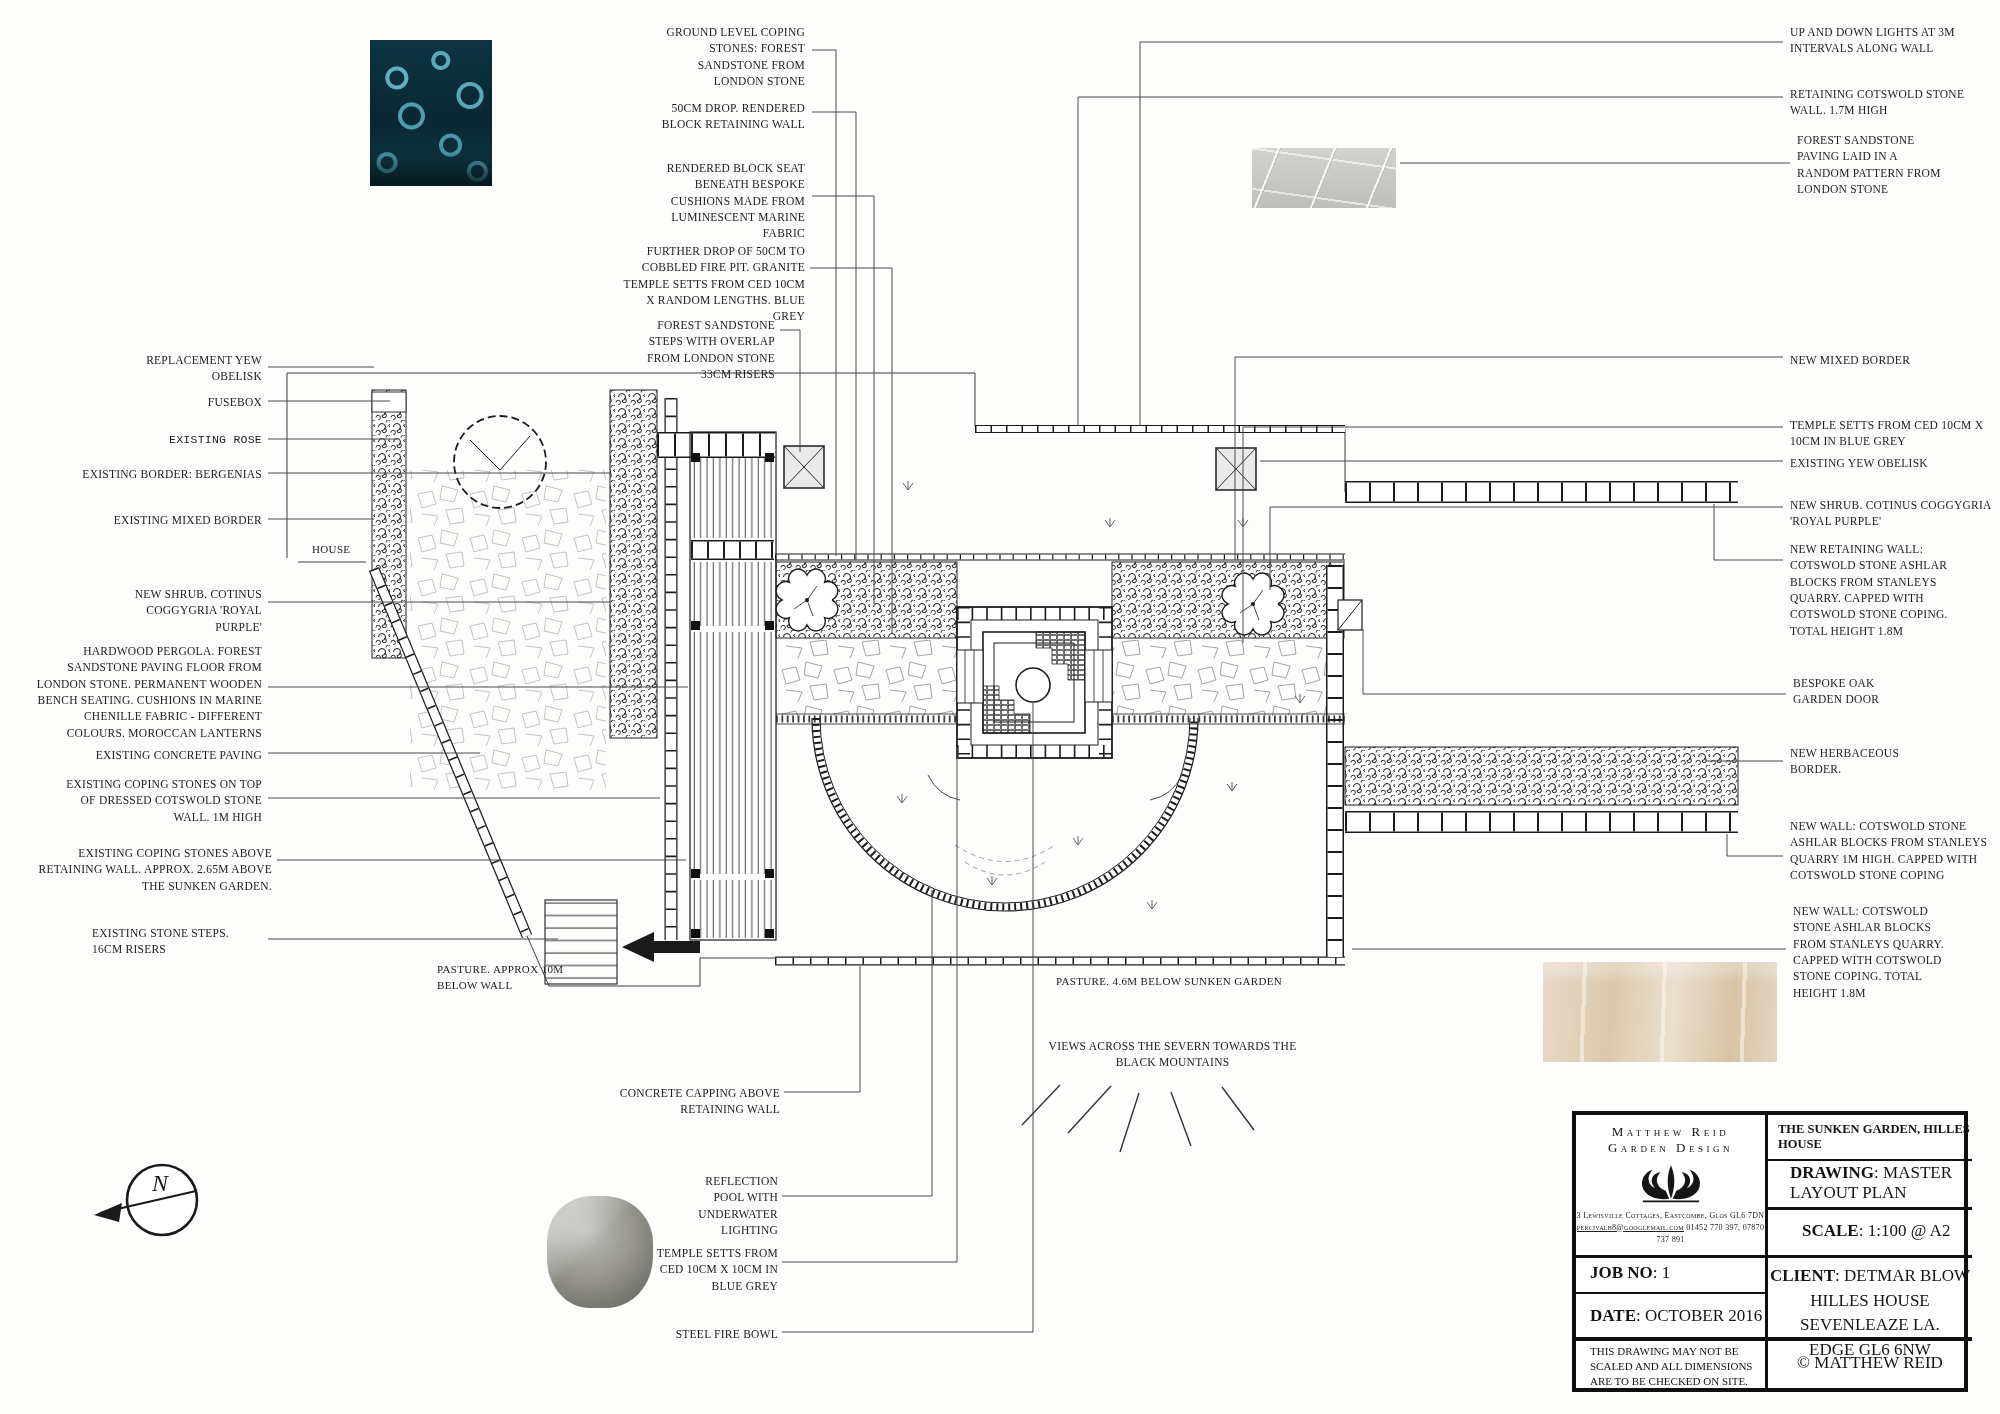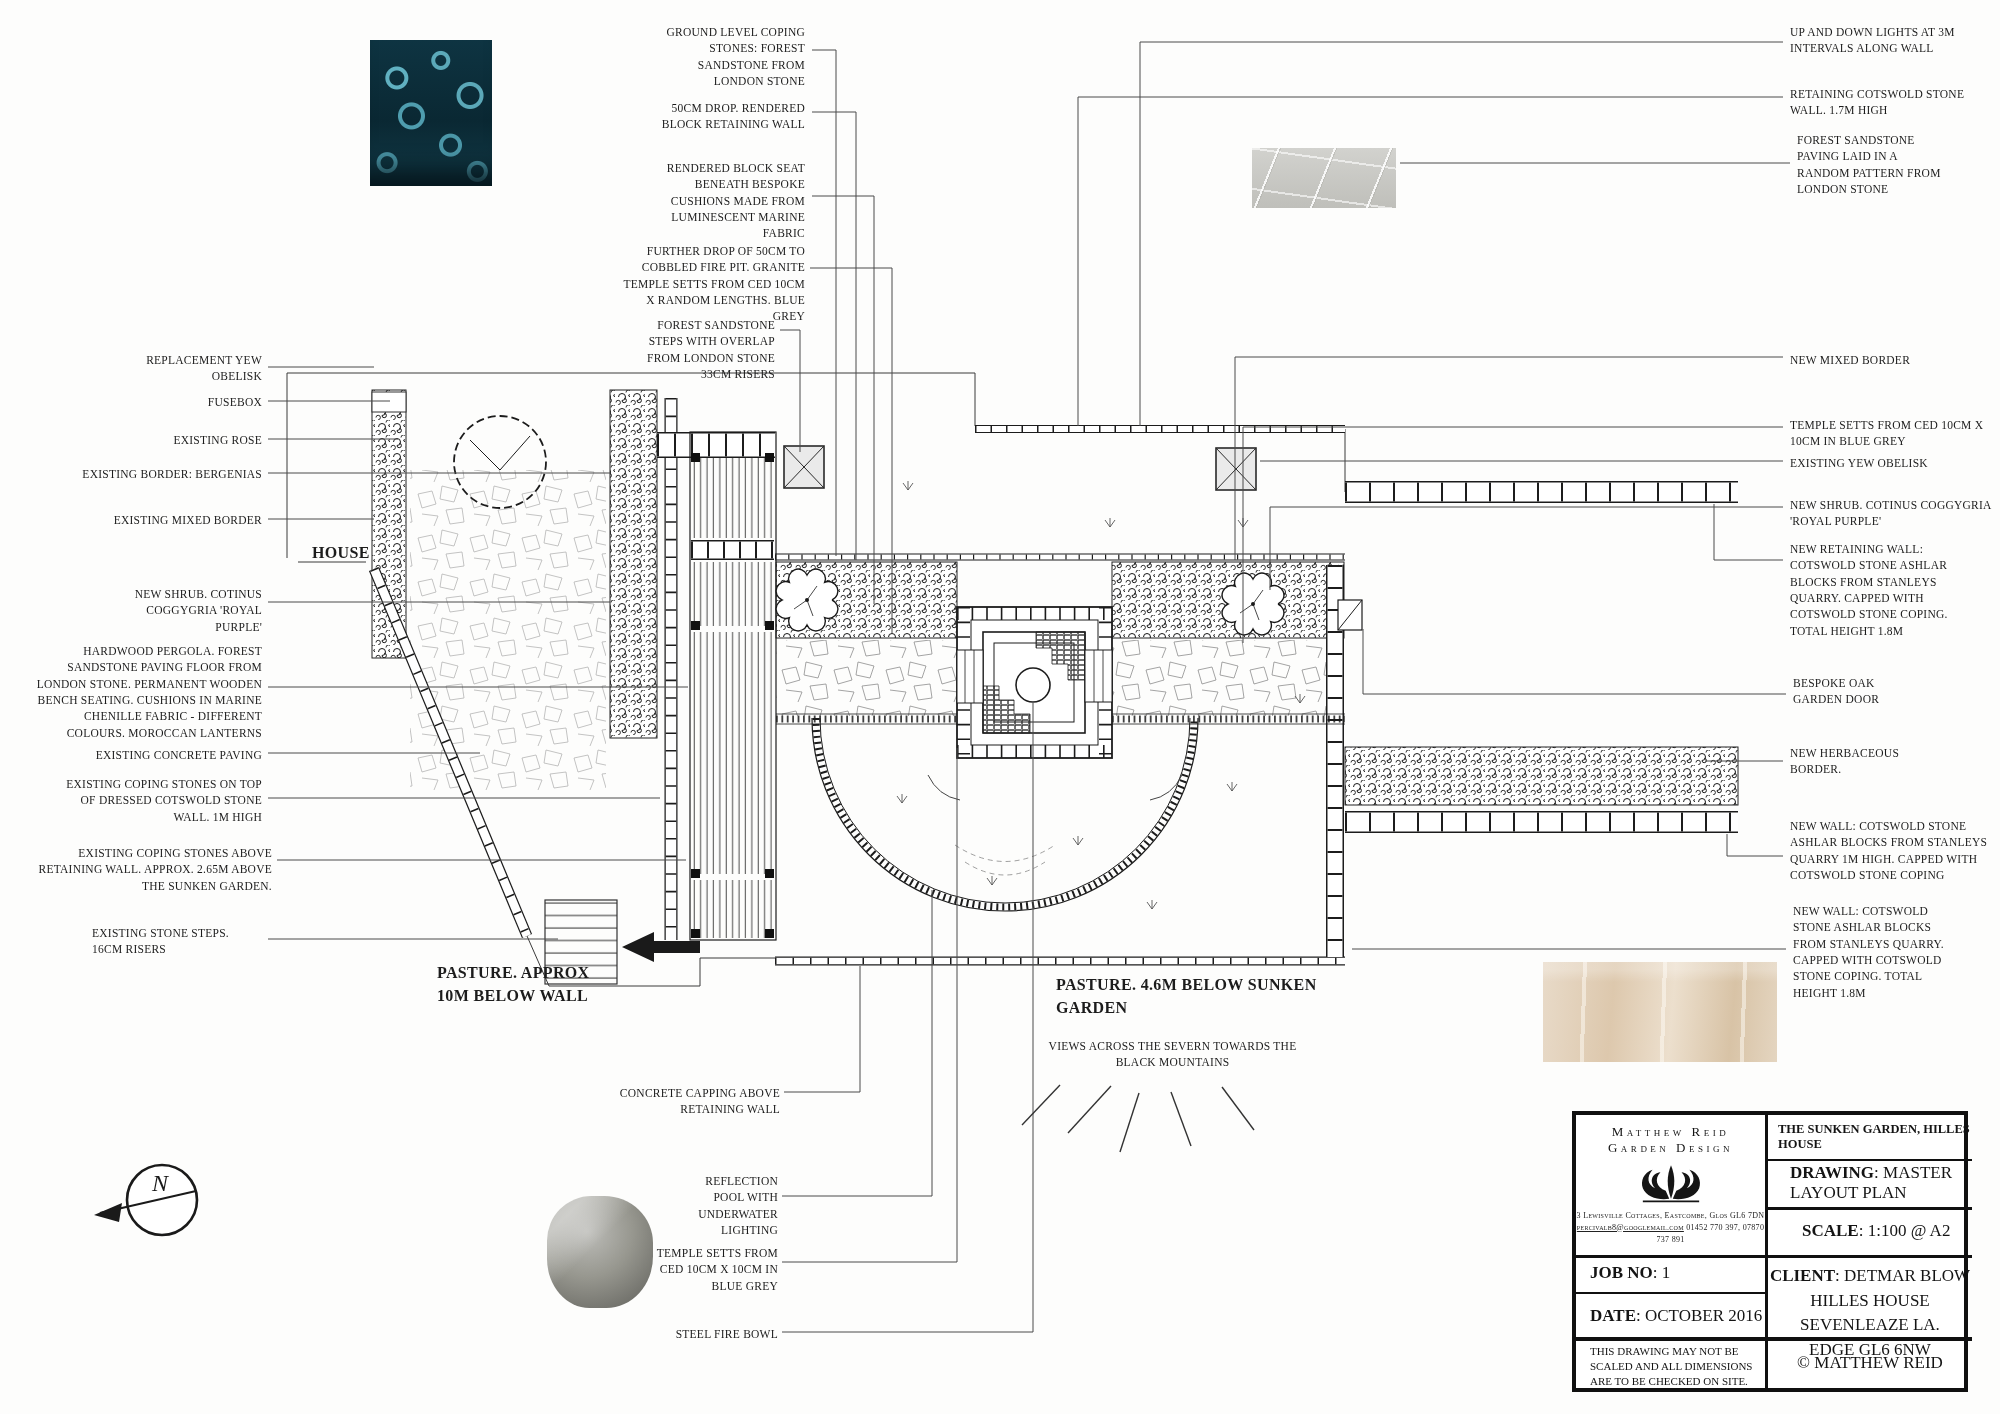--- a/index.html
+++ b/index.html
@@ -1,21 +1,21 @@
 <!DOCTYPE html>
 <html><head>
 <meta charset="utf-8">
 <style>
   html,body{margin:0;padding:0;}
   body{width:2000px;height:1414px;position:relative;background:#fdfdfc;overflow:hidden;
        font-family:"Liberation Serif", serif;}
   #stage{position:absolute;left:0;top:0;width:2000px;height:1414px;}
   svg.plan{position:absolute;left:0;top:0;}
   .ann{position:absolute;font-size:11.5px;line-height:1.42;letter-spacing:.25px;color:#1c1c1c;}
-  .ann.bold{font-weight:bold;font-size:16px;letter-spacing:.35px;}
+  .ann.bold{font-weight:normal;font-size:11px;letter-spacing:.35px;}
   
   .wo{stroke:#1c1c1c;fill:none;}
   .wi{stroke:#ffffff;fill:none;}
   .wt{stroke:#1c1c1c;fill:none;}
   .thin{stroke:#3a3a3a;stroke-width:1;fill:none;}
   .leader{stroke:#4a4a4a;stroke-width:1;fill:none;}
   
   .photo{position:absolute;}
   .photo.fabric{left:370px;top:40px;width:122px;height:146px;background-color:#0d2f3c;
     background-image:
@@ -301,21 +301,21 @@
       <div class="ann" style="left: 1790px; top: 417px; width: 205px; text-align: left;">TEMPLE SETTS FROM CED 10CM X 10CM IN BLUE GREY</div>
       <div class="ann" style="left: 1790px; top: 455px; width: 190px; text-align: left;">EXISTING YEW OBELISK</div>
       <div class="ann" style="left: 1790px; top: 497px; width: 205px; text-align: left;">NEW SHRUB. COTINUS COGGYGRIA 'ROYAL PURPLE'</div>
       <div class="ann" style="left: 1790px; top: 541px; width: 195px; text-align: left;">NEW RETAINING WALL: COTSWOLD STONE ASHLAR BLOCKS FROM STANLEYS QUARRY. CAPPED WITH COTSWOLD STONE COPING. TOTAL HEIGHT 1.8M</div>
       <div class="ann" style="left: 1793px; top: 675px; width: 120px; text-align: left;">BESPOKE OAK GARDEN DOOR</div>
       <div class="ann" style="left: 1790px; top: 745px; width: 150px; text-align: left;">NEW HERBACEOUS BORDER.</div>
       <div class="ann" style="left: 1790px; top: 818px; width: 200px; text-align: left;">NEW WALL: COTSWOLD STONE ASHLAR BLOCKS FROM STANLEYS QUARRY 1M HIGH. CAPPED WITH COTSWOLD STONE COPING</div>
       <div class="ann" style="left: 1793px; top: 903px; width: 165px; text-align: left;">NEW WALL: COTSWOLD STONE ASHLAR BLOCKS FROM STANLEYS QUARRY. CAPPED WITH COTSWOLD STONE COPING. TOTAL HEIGHT 1.8M</div>
       <div class="ann" style="left: 112px; top: 352px; width: 150px; text-align: right;">REPLACEMENT YEW OBELISK</div>
       <div class="ann" style="left: 142px; top: 394px; width: 120px; text-align: right;">FUSEBOX</div>
-      <div class="ann" style="left: 112px; top: 432px; width: 150px; text-align: right;">EXISTING ROSE</div>
+      <div class="ann" style="left: 112px; top: 432px; width: 150px; text-align: right; font-family: Liberation Mono, monospace;">EXISTING ROSE</div>
       <div class="ann" style="left: 32px; top: 466px; width: 230px; text-align: right;">EXISTING BORDER: BERGENIAS</div>
       <div class="ann" style="left: 82px; top: 512px; width: 180px; text-align: right;">EXISTING MIXED BORDER</div>
       <div class="ann" style="left: 117px; top: 586px; width: 145px; text-align: right;">NEW SHRUB. COTINUS COGGYGRIA 'ROYAL PURPLE'</div>
       <div class="ann" style="left: 30px; top: 643px; width: 232px; text-align: right;">HARDWOOD PERGOLA. FOREST SANDSTONE PAVING FLOOR FROM LONDON STONE. PERMANENT WOODEN BENCH SEATING. CUSHIONS IN MARINE CHENILLE FABRIC - DIFFERENT COLOURS. MOROCCAN LANTERNS</div>
       <div class="ann" style="left: 57px; top: 747px; width: 205px; text-align: right;">EXISTING CONCRETE PAVING</div>
       <div class="ann" style="left: 57px; top: 776px; width: 205px; text-align: right;">EXISTING COPING STONES ON TOP OF DRESSED COTSWOLD STONE WALL. 1M HIGH</div>
       <div class="ann" style="left: 32px; top: 845px; width: 240px; text-align: right;">EXISTING COPING STONES ABOVE RETAINING WALL. APPROX. 2.65M ABOVE THE SUNKEN GARDEN.</div>
       <div class="ann" style="left: 92px; top: 925px; width: 170px; text-align: left;">EXISTING STONE STEPS. 16CM RISERS</div>
       <div class="ann bold" style="left: 312px; top: 542px; width: 70px; text-align: left;">HOUSE</div>
       <div class="ann bold" style="left: 437px; top: 962px; width: 168px; text-align: left;">PASTURE. APPROX 10M BELOW WALL</div>

